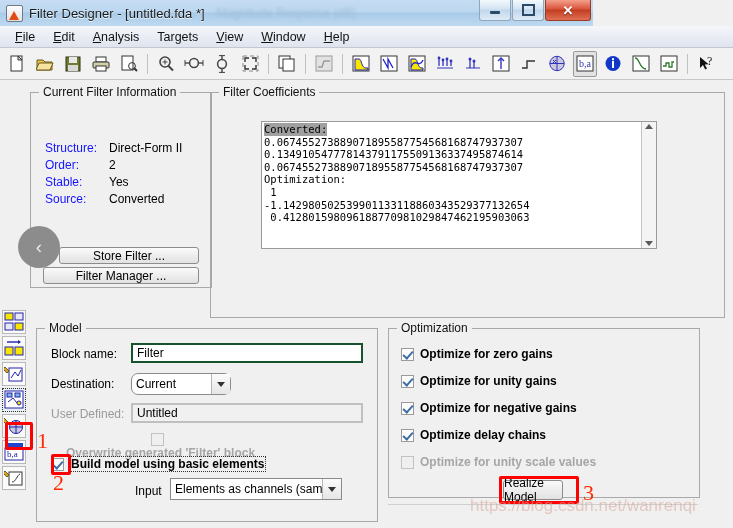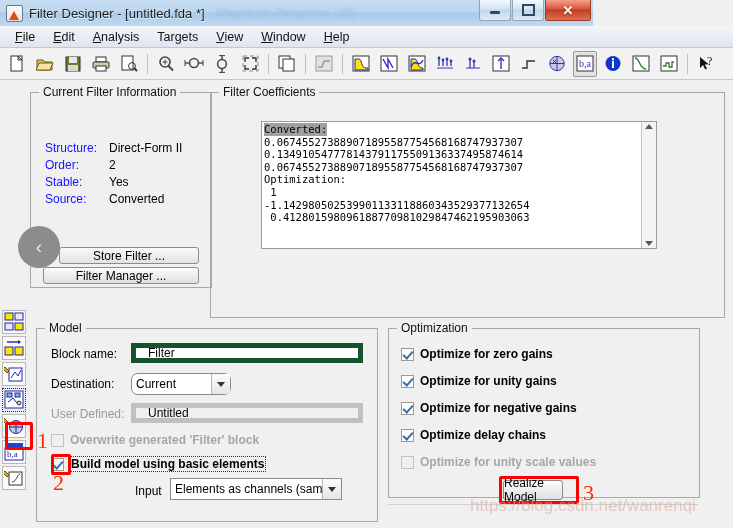--- a/index.html
+++ b/index.html
@@ -145,22 +145,22 @@
     display:flex;flex-direction:column;justify-content:space-between;align-items:center;
     padding:2px 0;box-sizing:border-box;
   }
   .arrU{border-left:4px solid transparent;border-right:4px solid transparent;border-bottom:5px solid #5a5a5a;}
   .arrD{border-left:4px solid transparent;border-right:4px solid transparent;border-top:5px solid #5a5a5a;}
 
   
   .lbl{position:absolute;font-size:12px;color:#000;}
   .lbl.dim{color:#9a9a9a;}
   .tinput{
-    position:absolute;height:20px;border:5px solid #14532d;background:#fff;
-    box-sizing:border-box;display:flex;align-items:center;padding-left:12px;
+    position:absolute;height:20px;border:2px solid #14532d;background:#fff;
+    box-sizing:border-box;display:flex;align-items:center;padding-left:4px;
     font-size:12px;color:#000;
   }
   .tinput.dim{background:#f0f0f0;border-color:#c0c0c0;color:#000000;}
   .combo{
     position:absolute;height:22px;border:1px solid #8a8a8a;background:#fff;
     box-sizing:border-box;display:flex;align-items:center;
     font-size:12px;color:#000;
   }
   .combo .ctxt{flex:1;padding-left:4px;white-space:nowrap;overflow:hidden;}
   .combo .carrow{
@@ -524,21 +524,21 @@
       <div class="combo" style="left:94px;top:44px;width:100px;border-radius:7px;">
         <span class="ctxt">Current</span>
         <span class="carrow">
             <i class="tri"></i>
           </span>
       </div>
 
       <div class="lbl dim" style="left:14px;top:78px;">User Defined:</div>
       <div class="tinput dim" style="left:94px;top:74px;width:232px;">Untitled</div>
 
-      <div class="chkrow dis" style="left:14px;top:104px;">
+      <div class="chkrow dis" style="left:29px;top:104px;flex-direction:column;">
         <span class="cbox dis"></span>
         <span class="ctxtlbl">Overwrite generated 'Filter' block</span>
       </div>
 
       <div class="chkrow focus" style="left:14px;top:128px;">
         <span class="cbox on"></span>
         <span class="ctxtlbl">Build model using basic elements</span>
       </div>
     </div>
 

